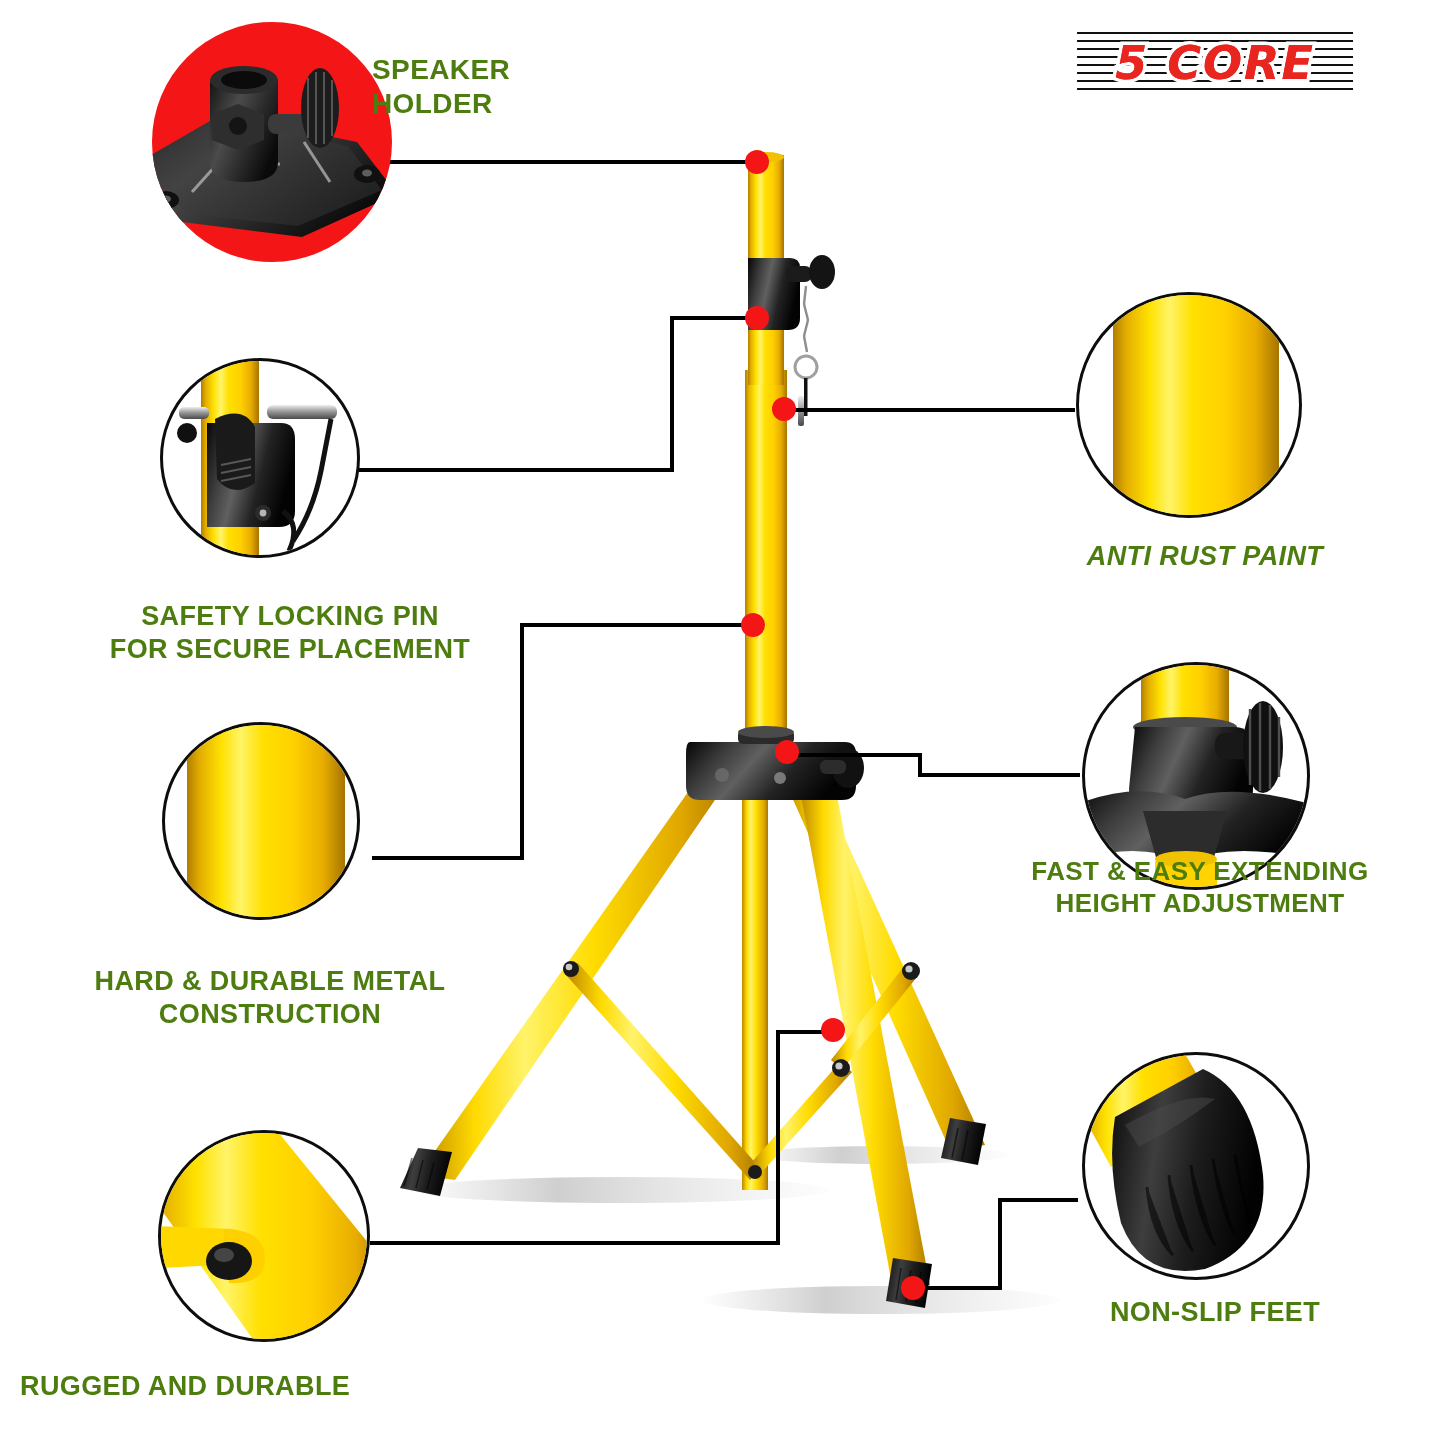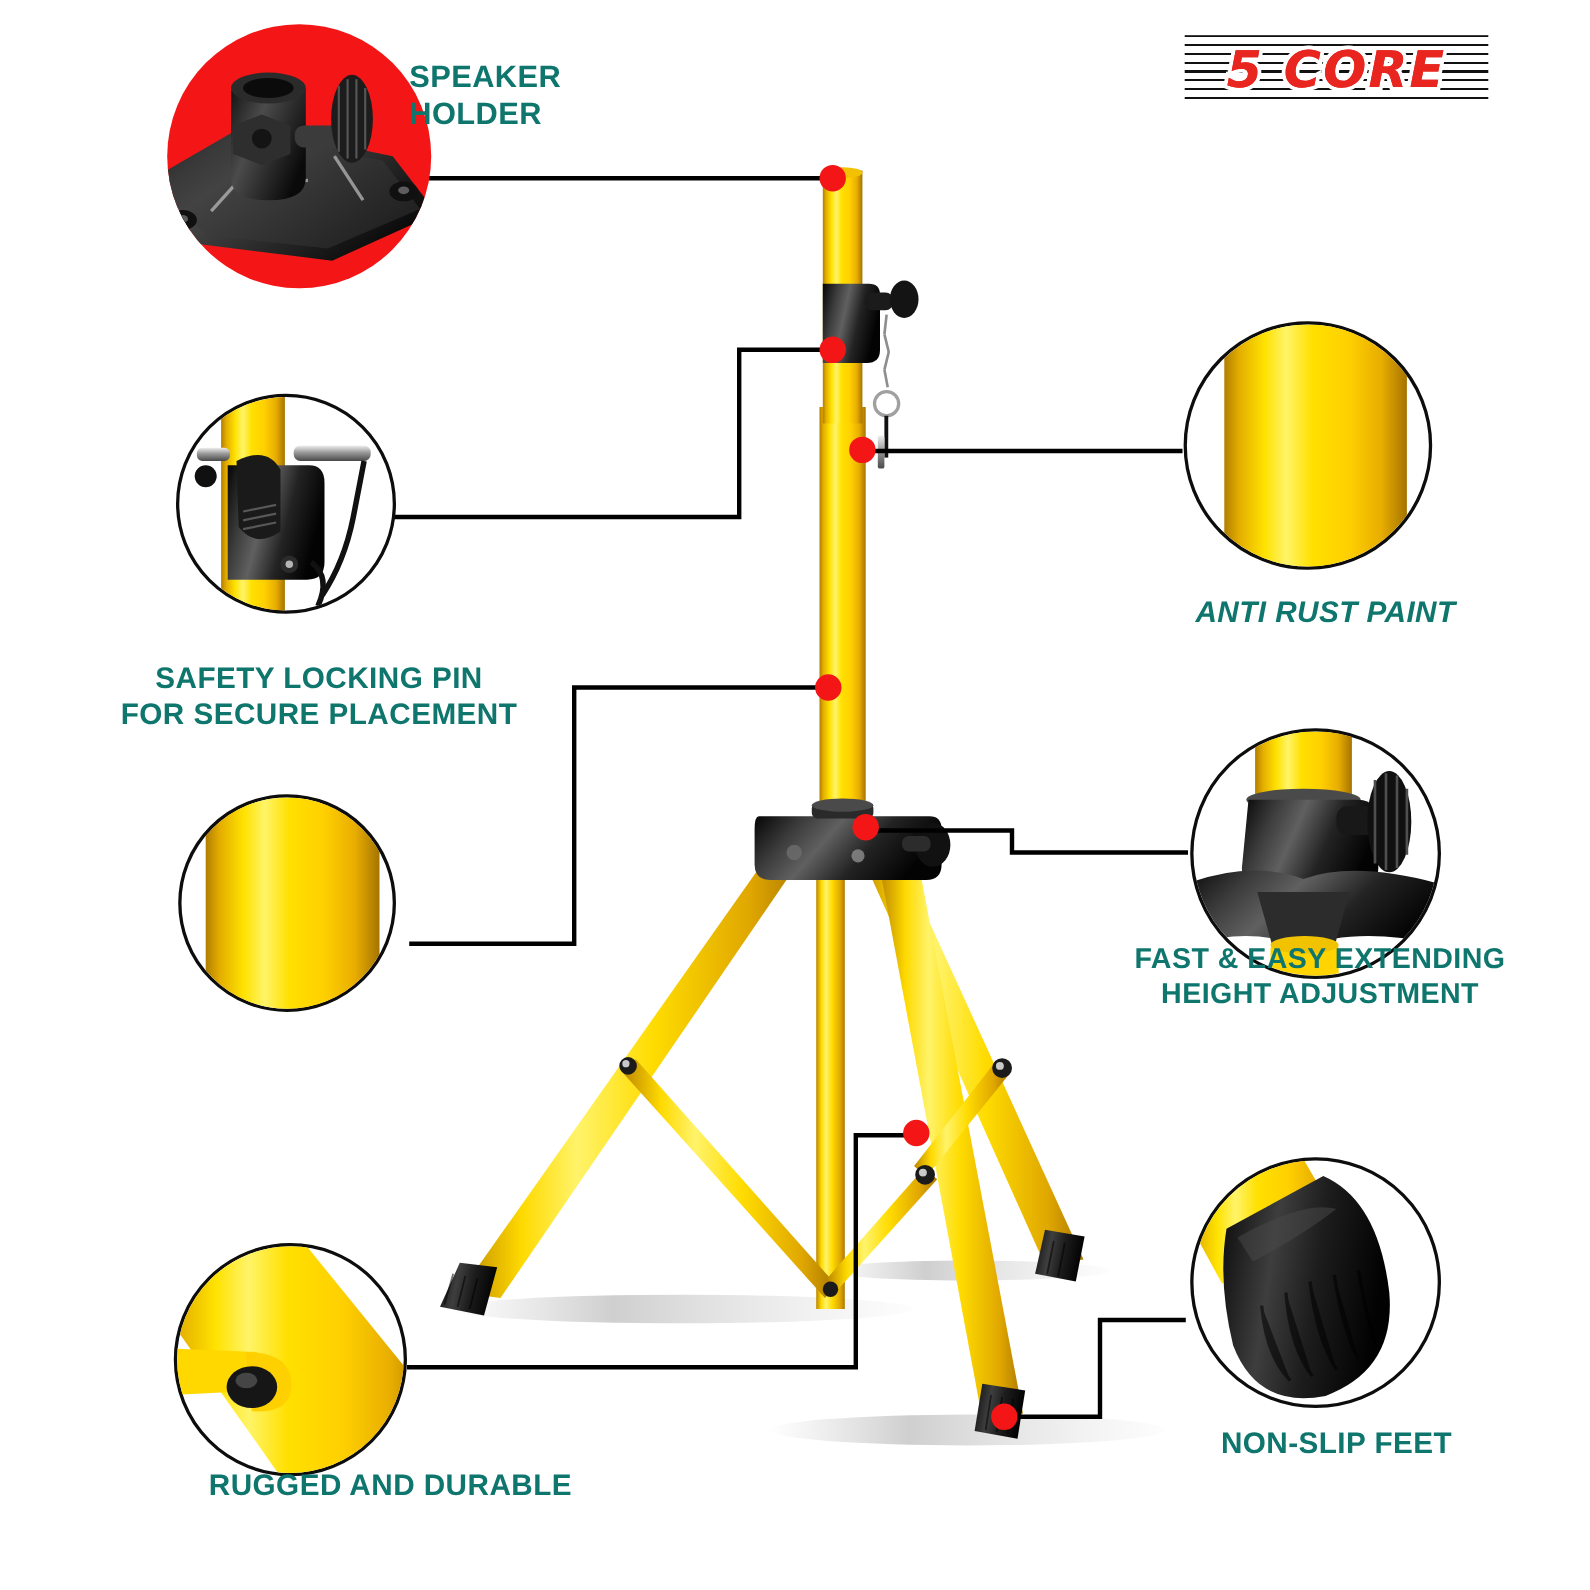--- a/index.html
+++ b/index.html
@@ -7,21 +7,21 @@
     width:1445px;height:1445px;
     background:#ffffff;
     font-family:"Liberation Sans", sans-serif;
     overflow:hidden;
   }
   #stage{position:relative;width:1445px;height:1445px;background:#fff;}
 
   .label{
     position:absolute;
     font-weight:bold;
-    color:#0f766e;
+    color:#4d7c0f;
     letter-spacing:0.4px;
     line-height:1.22;
     text-transform:uppercase;
     white-space:pre-line;
   }
 
   
   .circ{
     position:absolute;border-radius:50%;overflow:hidden;
     background:#fff;
@@ -273,32 +273,34 @@
     </svg>
   </div>
   <div class="label" style="left:40px;top:600px;width:500px;text-align:center;font-size:27px;">SAFETY LOCKING PIN
 FOR SECURE PLACEMENT</div>
 
   <div class="circ outline" style="left:162px;top:722px;width:198px;height:198px;">
     <svg width="198" height="198" viewBox="0 0 198 198">
       <rect x="22" y="-12" width="158" height="230" fill="url(#gTube)"></rect>
     </svg>
   </div>
+  <div class="label" style="left:20px;top:965px;width:500px;text-align:center;font-size:27px;">HARD &amp; DURABLE METAL
+CONSTRUCTION</div>
 
   <div class="circ outline" style="left:158px;top:1130px;width:212px;height:212px;">
     <svg width="212" height="212" viewBox="0 0 212 212">
       <polygon points="-20,48 100,-22 230,138 110,232" fill="url(#gTube)"></polygon>
       <polygon points="-30,92 72,96 96,130 -18,136" fill="#ffd800"></polygon>
       <path d="M62,96 Q104,96 104,126 Q104,152 68,150 Z" fill="#ffd000"></path>
       <ellipse cx="68" cy="128" rx="23" ry="19" fill="#161616"></ellipse>
       <ellipse cx="63" cy="122" rx="10" ry="7" fill="#4e4e4e" opacity="0.85"></ellipse>
       <polygon points="196,22 224,16 230,54 200,60" fill="#1f1f1f"></polygon>
     </svg>
   </div>
-  <div class="label" style="left:20px;top:1334px;width:500px;text-align:right;font-size:27px;">RUGGED AND DURABLE</div>
+  <div class="label" style="left:20px;top:1370px;width:500px;text-align:left;font-size:27px;">RUGGED AND DURABLE</div>
 
   <div class="circ outline" style="left:1076px;top:292px;width:226px;height:226px;">
     <svg width="226" height="226" viewBox="0 0 226 226">
       <rect x="34" y="-14" width="166" height="258" fill="url(#gTube)"></rect>
     </svg>
   </div>
   <div class="label" style="left:1040px;top:540px;width:330px;text-align:center;font-size:27px;font-style:italic;">ANTI RUST PAINT</div>
 
   <div class="circ outline" style="left:1082px;top:662px;width:228px;height:228px;">
     <svg width="228" height="228" viewBox="0 0 228 228">

